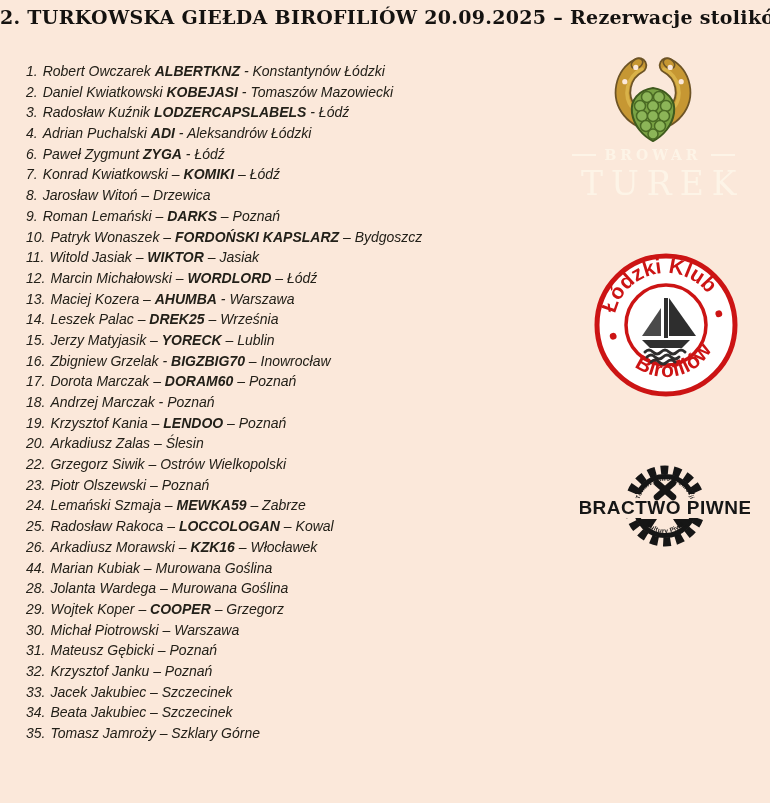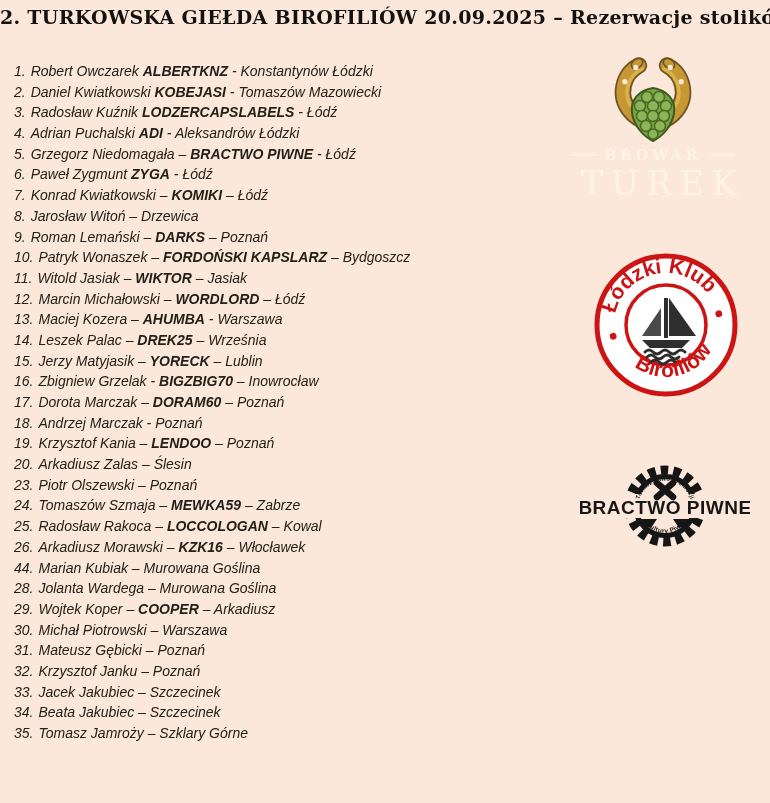--- a/index.html
+++ b/index.html
@@ -17,21 +17,21 @@
     text-align:center;
     font-family:"DejaVu Serif",serif;
     font-weight:700;
     font-size:19px;
     letter-spacing:.3px;
     color:#141210;
     white-space:nowrap;
   }
   
   .list{
-    position:absolute;left:14px;top:61px;
+    position:absolute;left:26px;top:61px;
     font-size:14px;
     font-style:italic;
     line-height:20.68px;
     color:#232019;
   }
   .row{white-space:nowrap;}
   .num{margin-right:5px;}
   .nick{font-weight:700;}
   
   .logo-turek{
@@ -64,43 +64,43 @@
 </head>
 <body>
 
 <div class="title">2. TURKOWSKA GIEŁDA BIROFILIÓW 20.09.2025 – Rezerwacje stolików</div>
 
 <div class="list">
     <div class="row"><span class="num">1.</span><span>Robert Owczarek </span><span class="nick">ALBERTKNZ</span><span> - Konstantynów Łódzki</span></div>
     <div class="row"><span class="num">2.</span><span>Daniel Kwiatkowski </span><span class="nick">KOBEJASI</span><span> - Tomaszów Mazowiecki</span></div>
     <div class="row"><span class="num">3.</span><span>Radosław Kuźnik </span><span class="nick">LODZERCAPSLABELS</span><span> - Łódź</span></div>
     <div class="row"><span class="num">4.</span><span>Adrian Puchalski </span><span class="nick">ADI</span><span> - Aleksandrów Łódzki</span></div>
-    <div class="row"><span class="num">5.</span><span>Grzegorz Niedomagała – </span><span class="nick">BRACTWO PIWNE</span><span> - Łódź</span></div>
     <div class="row"><span class="num">6.</span><span>Paweł Zygmunt </span><span class="nick">ZYGA</span><span> -  Łódź</span></div>
     <div class="row"><span class="num">7.</span><span>Konrad Kwiatkowski – </span><span class="nick">KOMIKI</span><span> – Łódź</span></div>
     <div class="row"><span class="num">8.</span><span>Jarosław Witoń – Drzewica</span></div>
     <div class="row"><span class="num">9.</span><span>Roman Lemański – </span><span class="nick">DARKS</span><span> – Poznań</span></div>
     <div class="row"><span class="num">10.</span><span>Patryk Wonaszek – </span><span class="nick">FORDOŃSKI KAPSLARZ</span><span> – Bydgoszcz</span></div>
     <div class="row"><span class="num">11.</span><span>Witold Jasiak – </span><span class="nick">WIKTOR</span><span> – Jasiak</span></div>
     <div class="row"><span class="num">12.</span><span>Marcin Michałowski – </span><span class="nick">WORDLORD</span><span> – Łódź</span></div>
     <div class="row"><span class="num">13.</span><span>Maciej Kozera – </span><span class="nick">AHUMBA</span><span> -  Warszawa</span></div>
     <div class="row"><span class="num">14.</span><span>Leszek Palac – </span><span class="nick">DREK25</span><span> – Września</span></div>
     <div class="row"><span class="num">15.</span><span>Jerzy Matyjasik – </span><span class="nick">YORECK</span><span> – Lublin</span></div>
     <div class="row"><span class="num">16.</span><span>Zbigniew Grzelak - </span><span class="nick">BIGZBIG70</span><span> – Inowrocław</span></div>
     <div class="row"><span class="num">17.</span><span>Dorota Marczak – </span><span class="nick">DORAM60</span><span> – Poznań</span></div>
     <div class="row"><span class="num">18.</span><span>Andrzej Marczak - Poznań</span></div>
     <div class="row"><span class="num">19.</span><span>Krzysztof Kania – </span><span class="nick">LENDOO</span><span> – Poznań</span></div>
     <div class="row"><span class="num">20.</span><span>Arkadiusz Zalas – Ślesin</span></div>
+    <div class="row"><span class="num">22.</span><span>Grzegorz Siwik – Ostrów Wielkopolski</span></div>
     <div class="row"><span class="num">23.</span><span>Piotr Olszewski – Poznań</span></div>
-    <div class="row"><span class="num">24.</span><span>Tomaszów Szmaja – </span><span class="nick">MEWKA59</span><span> – Zabrze</span></div>
+    <div class="row"><span class="num">24.</span><span>Lemański Szmaja – </span><span class="nick">MEWKA59</span><span> – Zabrze</span></div>
     <div class="row"><span class="num">25.</span><span>Radosław Rakoca – </span><span class="nick">LOCCOLOGAN</span><span> – Kowal</span></div>
     <div class="row"><span class="num">26.</span><span>Arkadiusz Morawski – </span><span class="nick">KZK16</span><span> – Włocławek</span></div>
     <div class="row"><span class="num">44.</span><span>Marian Kubiak – Murowana Goślina</span></div>
     <div class="row"><span class="num">28.</span><span>Jolanta Wardega – Murowana Goślina</span></div>
-    <div class="row"><span class="num">29.</span><span>Wojtek Koper – </span><span class="nick">COOPER</span><span> – Arkadiusz</span></div>
+    <div class="row"><span class="num">29.</span><span>Wojtek Koper – </span><span class="nick">COOPER</span><span> – Grzegorz</span></div>
     <div class="row"><span class="num">30.</span><span>Michał Piotrowski – Warszawa</span></div>
     <div class="row"><span class="num">31.</span><span>Mateusz Gębicki – Poznań</span></div>
     <div class="row"><span class="num">32.</span><span>Krzysztof Janku – Poznań</span></div>
     <div class="row"><span class="num">33.</span><span>Jacek Jakubiec – Szczecinek</span></div>
     <div class="row"><span class="num">34.</span><span>Beata Jakubiec – Szczecinek</span></div>
     <div class="row"><span class="num">35.</span><span>Tomasz Jamroży – Szklary Górne</span></div>
   </div>
 
 <div class="logo-turek">
   <svg width="110" height="94" viewBox="0 0 110 94">

